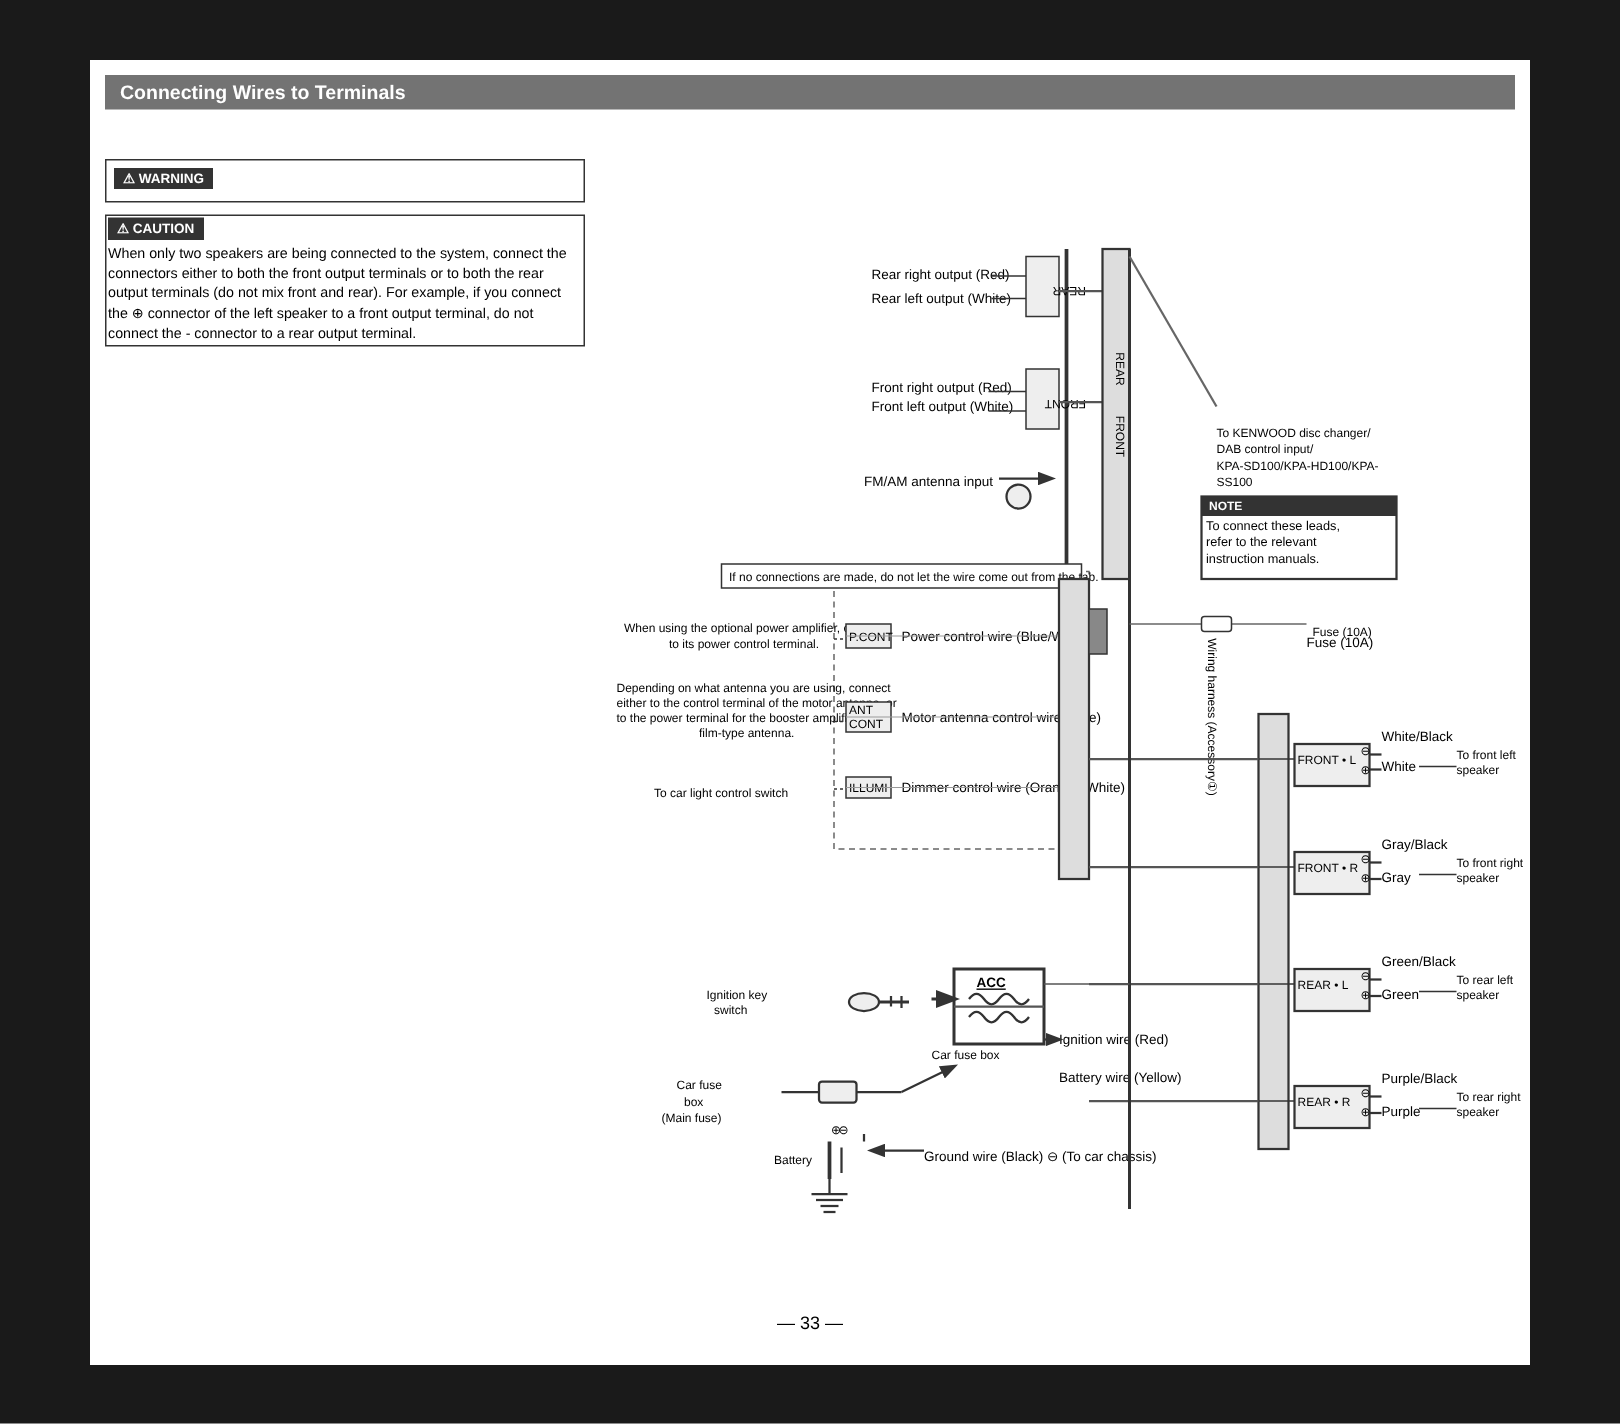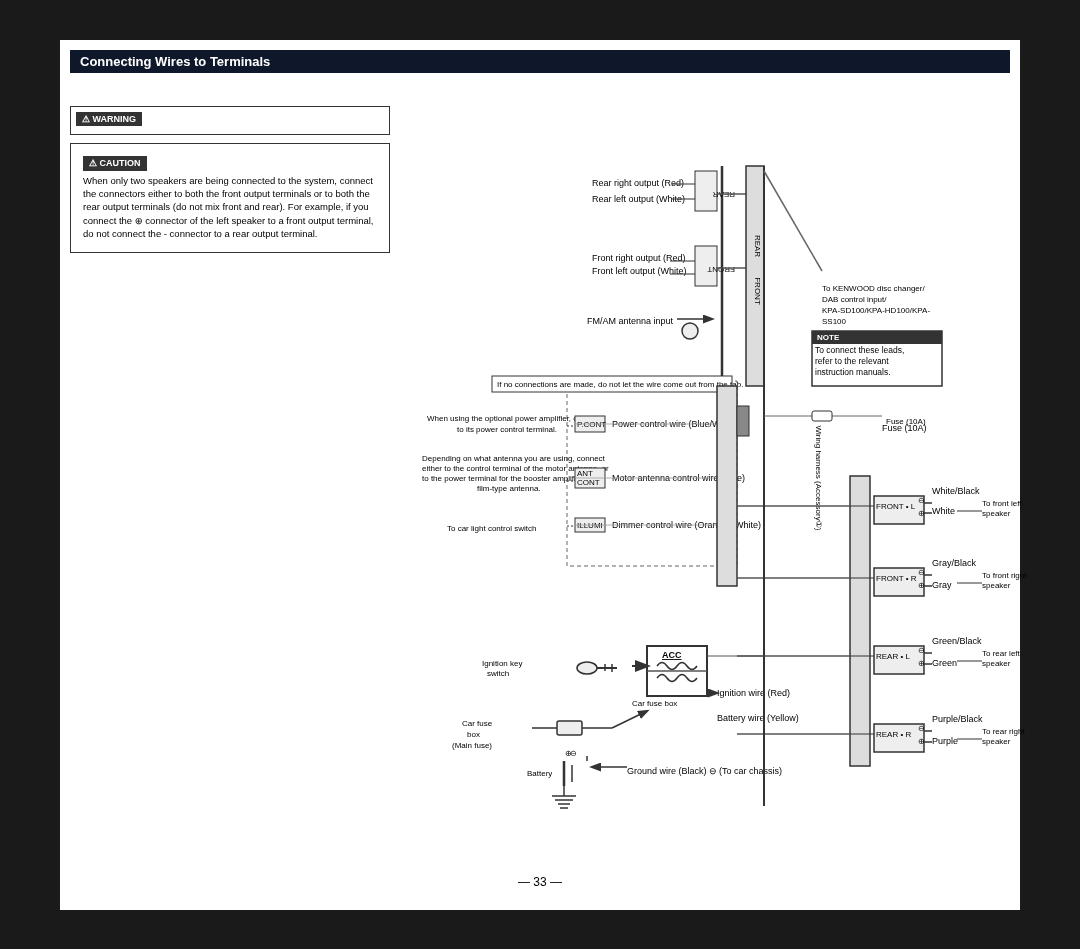--- a/index.html
+++ b/index.html
@@ -13,30 +13,30 @@
       font-family: Arial, sans-serif;
     }
     .page {
       width: 960px;
       height: 870px;
       background: #fff;
       position: relative;
       padding: 10px;
     }
     .title-bar {
-      background: #0f172a;
+      background: #737373;
       color: #fff;
       font-size: 13px;
       font-weight: bold;
       padding: 4px 10px;
       margin-bottom: 8px;
     }
     .content-area {
       display: flex;
-      gap: 22px;
+      gap: 11px;
       height: calc(100% - 40px);
       margin-top: 33px;
     }
     .left-col {
       width: 320px;
       flex-shrink: 0;
     }
     .warning-box {
       border: 1.5px solid #333;
       padding: 5px;
@@ -51,21 +51,21 @@
       font-weight: bold;
       padding: 1px 6px;
       display: inline-block;
       margin-bottom: 3px;
     }
     .warning-label::before {
       content: '⚠ ';
     }
     .caution-box {
       border: 1.5px solid #333;
-      padding: 12px;
+      padding: 1px;
       margin-bottom: 8px;
       font-size: 9.5px;
       line-height: 1.4;
     }
     .diagram-area {
       flex: 1;
       position: relative;
       font-size: 9px;
     }
     .page-num {

